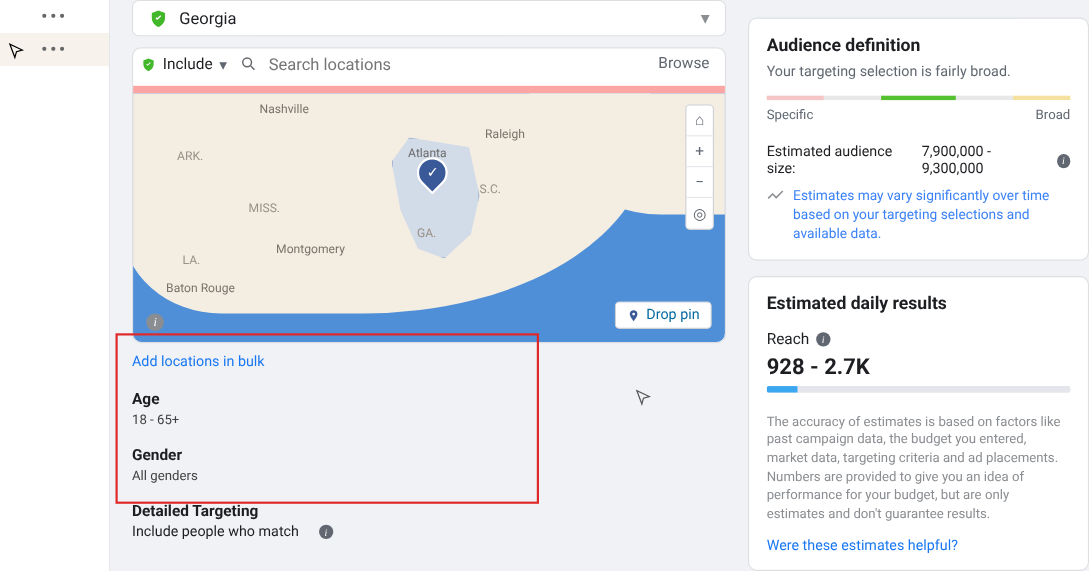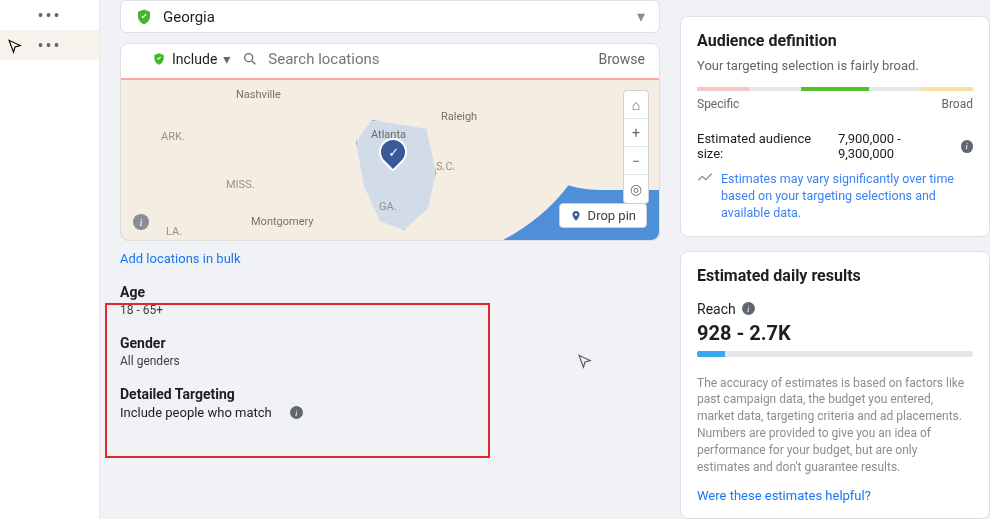--- a/index.html
+++ b/index.html
@@ -11,41 +11,41 @@
 
     .main { position: absolute; left: 120px; top: 0; width: 540px; }
     .card { background: #fff; border: 1px solid #dddfe2; border-radius: 8px; padding: 0; }
 
     .loc-pill-row { display:flex; align-items:center; padding: 6px 14px; border: 1px solid #dddfe2; border-radius: 6px; margin: 0 0 10px 0; background:#fff; }
     .loc-check { width: 18px; height:18px; display:inline-flex; align-items:center; justify-content:center; margin-right: 10px; }
     .loc-check svg { width: 18px; height:18px; }
     .loc-text { font-size: 15px; color: #1c1e21; }
     .loc-caret { margin-left:auto; color:#8a8d91; }
 
-    .search-row { display:flex; align-items:center; padding: 6px 14px 10px 31px; border-bottom:2px solid #fca5a5; }
+    .search-row { display:flex; padding: 6px 14px 10px 7px; border-bottom:7px solid #fca5a5; }
     .incl-pill { display:flex; align-items:center; gap:6px; color:#1c1e21; font-size:14px; margin-right: 12px; }
     .incl-pill .caret { color:#606770; }
     .mag { width:16px; height:16px; color:#65676b; margin-right:10px; }
     .search-input { border:none; outline:none; font-size:15px; color:#1c1e21; background:transparent; flex:1; }
     .browse { color:#606770; font-size:14px; cursor:pointer; }
 
-    .map-wrap { position:relative; width:100%; height: 160px; overflow:hidden; background:#4f8fd8; border-bottom-left-radius:8px; border-bottom-right-radius:8px; }
+    .map-wrap { position:relative; width:100%; height: 226px; overflow:hidden; background:#4f8fd8; border-bottom-left-radius:8px; border-bottom-right-radius:8px; }
     
     .map-land { position:absolute; background:#f4ede2; }
     .land1 { left:-10px; top:-10px; width: 480px; height: 210px; border-radius: 0 0 260px 90px / 0 0 160px 80px; }
     .land2 { left:360px; top:-10px; width: 180px; height: 120px; border-radius: 0 0 0 120px; }
     .map-label { position:absolute; font-size:11px; color:#9a9188; user-select:none; }
     .map-label.city { font-size:11px; color:#7a726a; }
     .map-state-ga { position:absolute; left:235px; top:40px; width:80px; height:110px; background:#d2dbe8; border:1px solid #8fa3c9; clip-path: polygon(20% 0, 88% 8%, 100% 48%, 90% 80%, 60% 100%, 30% 92%, 10% 60%, 0 20%); }
     .map-pin { position:absolute; left:258px; top:58px; width:28px; height:28px; background:#3a5998; border-radius:50% 50% 50% 0; transform:rotate(-45deg); display:flex; align-items:center; justify-content:center; border:2px solid #fff; }
     .map-pin span { transform:rotate(45deg); color:#fff; font-size:13px; }
     .zoom-col { position:absolute; right:10px; top:10px; width:26px; background:#fff; border:1px solid #ccd0d5; border-radius:4px; display:flex; flex-direction:column; }
     .zoom-btn { height:28px; display:flex; align-items:center; justify-content:center; font-size:14px; color:#606770; border-bottom:1px solid #e4e6eb; cursor:pointer; }
     .zoom-btn:last-child { border-bottom:none; }
-    .drop-pin { position:absolute; right:12px; bottom:12px; background:#fff; border:1px solid #ccd0d5; border-radius:4px; padding:4px 10px; font-size:13px; color:#404040; display:flex; align-items:center; gap:6px; cursor:pointer;text-align:right; }
+    .drop-pin { position:absolute; right:12px; bottom:12px; background:#fff; border:1px solid #ccd0d5; border-radius:4px; padding:4px 10px; font-size:13px; color:#0369a1; display:flex; align-items:center; gap:6px; cursor:pointer;text-align:right; }
     .info-i { position:absolute; left:12px; bottom:10px; width:16px; height:16px; background:#8a8d91; border-radius:50%; color:#fff; font-size:11px; display:flex; align-items:center; justify-content:center; font-style:italic; font-family:Georgia,serif; }
 
     .bulk-link { color:#1877f2; font-size:13px; margin: 10px 0 18px 0; display:inline-block; cursor:pointer; }
 
     .section-heading { font-size:14px; font-weight:700; color:#1c1e21; margin-bottom:3px; }
     .section-value { font-size:12px; color:#404040; margin-bottom:18px; }
 
     .redbox { position:absolute; border:2px solid #e02828; pointer-events:none; }
 
     .right { position:absolute; left:680px; top:16px; width:310px; }

